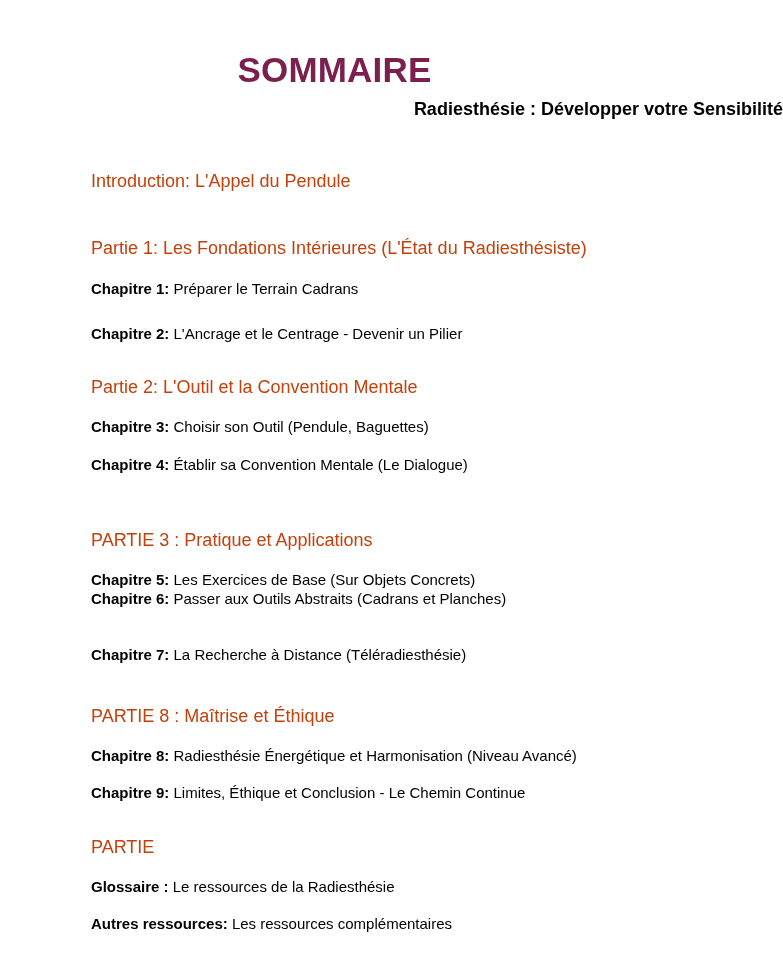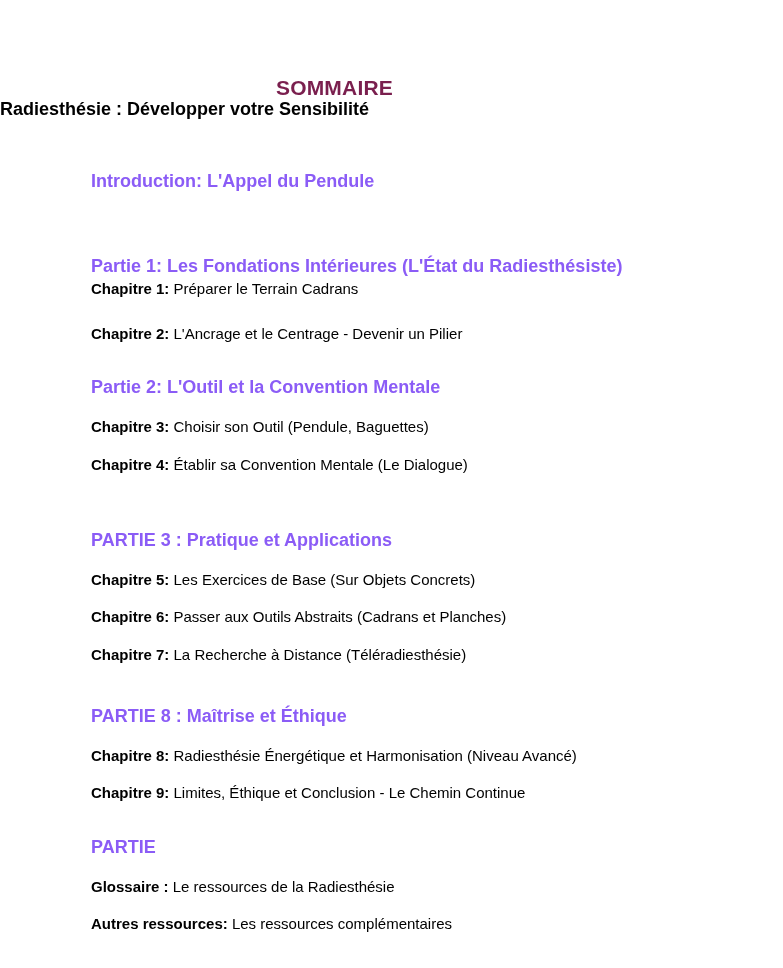--- a/index.html
+++ b/index.html
@@ -10,45 +10,45 @@
     body {
       width: 783px;
       height: 968px;
       position: relative;
       font-family: "Liberation Sans", sans-serif;
       color: #000000;
       overflow: hidden;
     }
     .title {
       position: absolute;
-      top: 76px;
+      top: 50px;
       left: 0;
       width: 669px;
       text-align: center;
-      font-size: 21px;
+      font-size: 35px;
       font-weight: bold;
       color: #7a1f4e;
       letter-spacing: 0.2px;
     }
     .subtitle {
       position: absolute;
       top: 99px;
       left: 0;
       width: 783px;
-      text-align: left;
+      text-align: right;
       font-size: 18px;
       font-weight: bold;
       color: #000000;
     }
     .heading {
       position: absolute;
       left: 91px;
       font-size: 18px;
-      font-weight: bold;
-      color: #8b5cf6;
+      font-weight: normal;
+      color: #c2410c;
       white-space: nowrap;
     }
     .entry {
       position: absolute;
       left: 91px;
       font-size: 15px;
       color: #000000;
       white-space: nowrap;
     }
     .entry .lbl {
@@ -57,41 +57,41 @@
   </style>
 </head>
 <body>
 
 <div>
   <div class="title">SOMMAIRE</div>
   <div class="subtitle">Radiesthésie : Développer votre Sensibilité</div>
 
   <div class="heading" style="top:171px">Introduction: L'Appel du Pendule</div>
 
-  <div class="heading" style="top:256px">Partie 1: Les Fondations Intérieures (L'État du Radiesthésiste)</div>
+  <div class="heading" style="top:238px">Partie 1: Les Fondations Intérieures (L'État du Radiesthésiste)</div>
   <div class="entry" style="top:280px">
     <span class="lbl">Chapitre 1:</span><span> Préparer le Terrain Cadrans</span>
   </div>
   <div class="entry" style="top:325px">
     <span class="lbl">Chapitre 2:</span><span> L'Ancrage et le Centrage - Devenir un Pilier</span>
   </div>
 
   <div class="heading" style="top:377px">Partie 2: L'Outil et la Convention Mentale</div>
   <div class="entry" style="top:418px">
     <span class="lbl">Chapitre 3:</span><span> Choisir son Outil (Pendule, Baguettes)</span>
   </div>
   <div class="entry" style="top:456px">
     <span class="lbl">Chapitre 4:</span><span> Établir sa Convention Mentale (Le Dialogue)</span>
   </div>
 
   <div class="heading" style="top:530px">PARTIE 3 : Pratique et Applications</div>
   <div class="entry" style="top:571px">
     <span class="lbl">Chapitre 5:</span><span> Les Exercices de Base (Sur Objets Concrets)</span>
   </div>
-  <div class="entry" style="top:608px">
+  <div class="entry" style="top:590px">
     <span class="lbl">Chapitre 6:</span><span> Passer aux Outils Abstraits (Cadrans et Planches)</span>
   </div>
   <div class="entry" style="top:646px">
     <span class="lbl">Chapitre 7:</span><span> La Recherche à Distance (Téléradiesthésie)</span>
   </div>
 
   <div class="heading" style="top:706px">PARTIE 8 : Maîtrise et Éthique</div>
   <div class="entry" style="top:747px">
     <span class="lbl">Chapitre 8:</span><span> Radiesthésie Énergétique et Harmonisation (Niveau Avancé)</span>
   </div>

